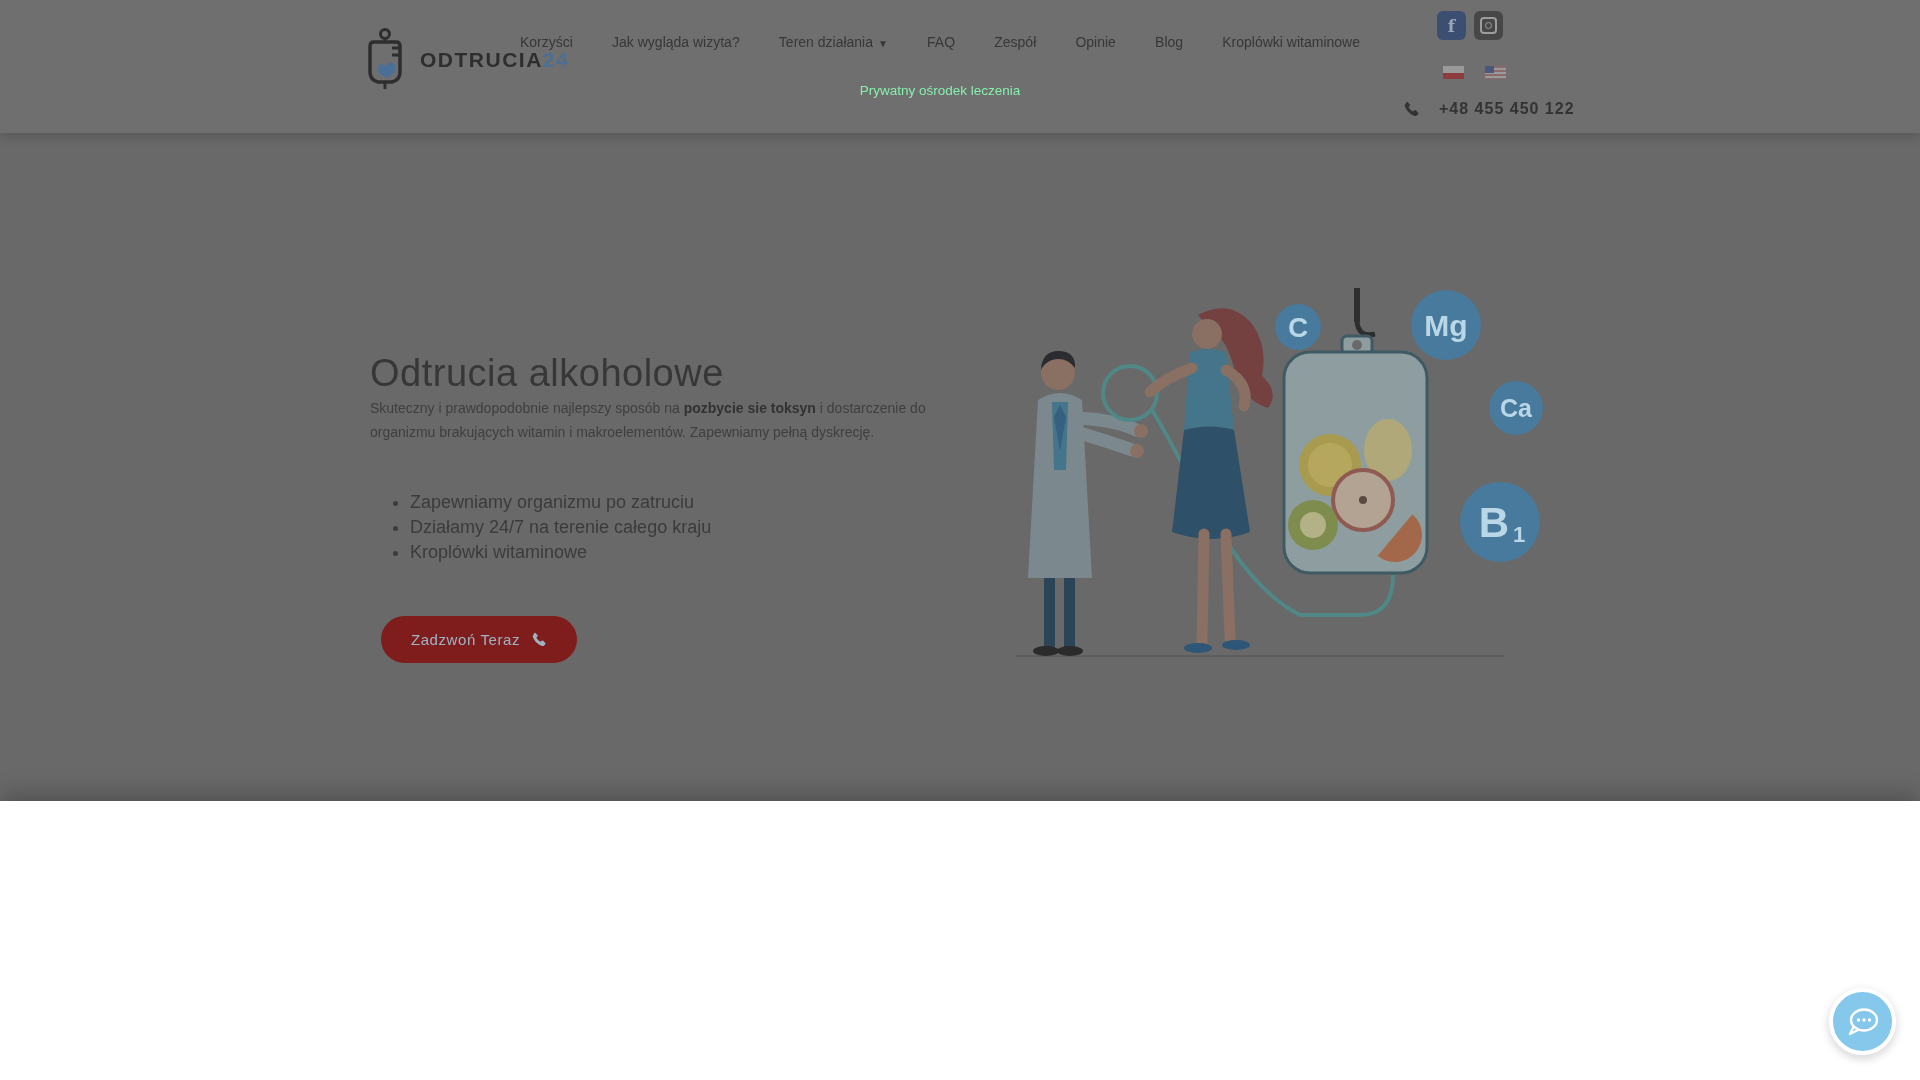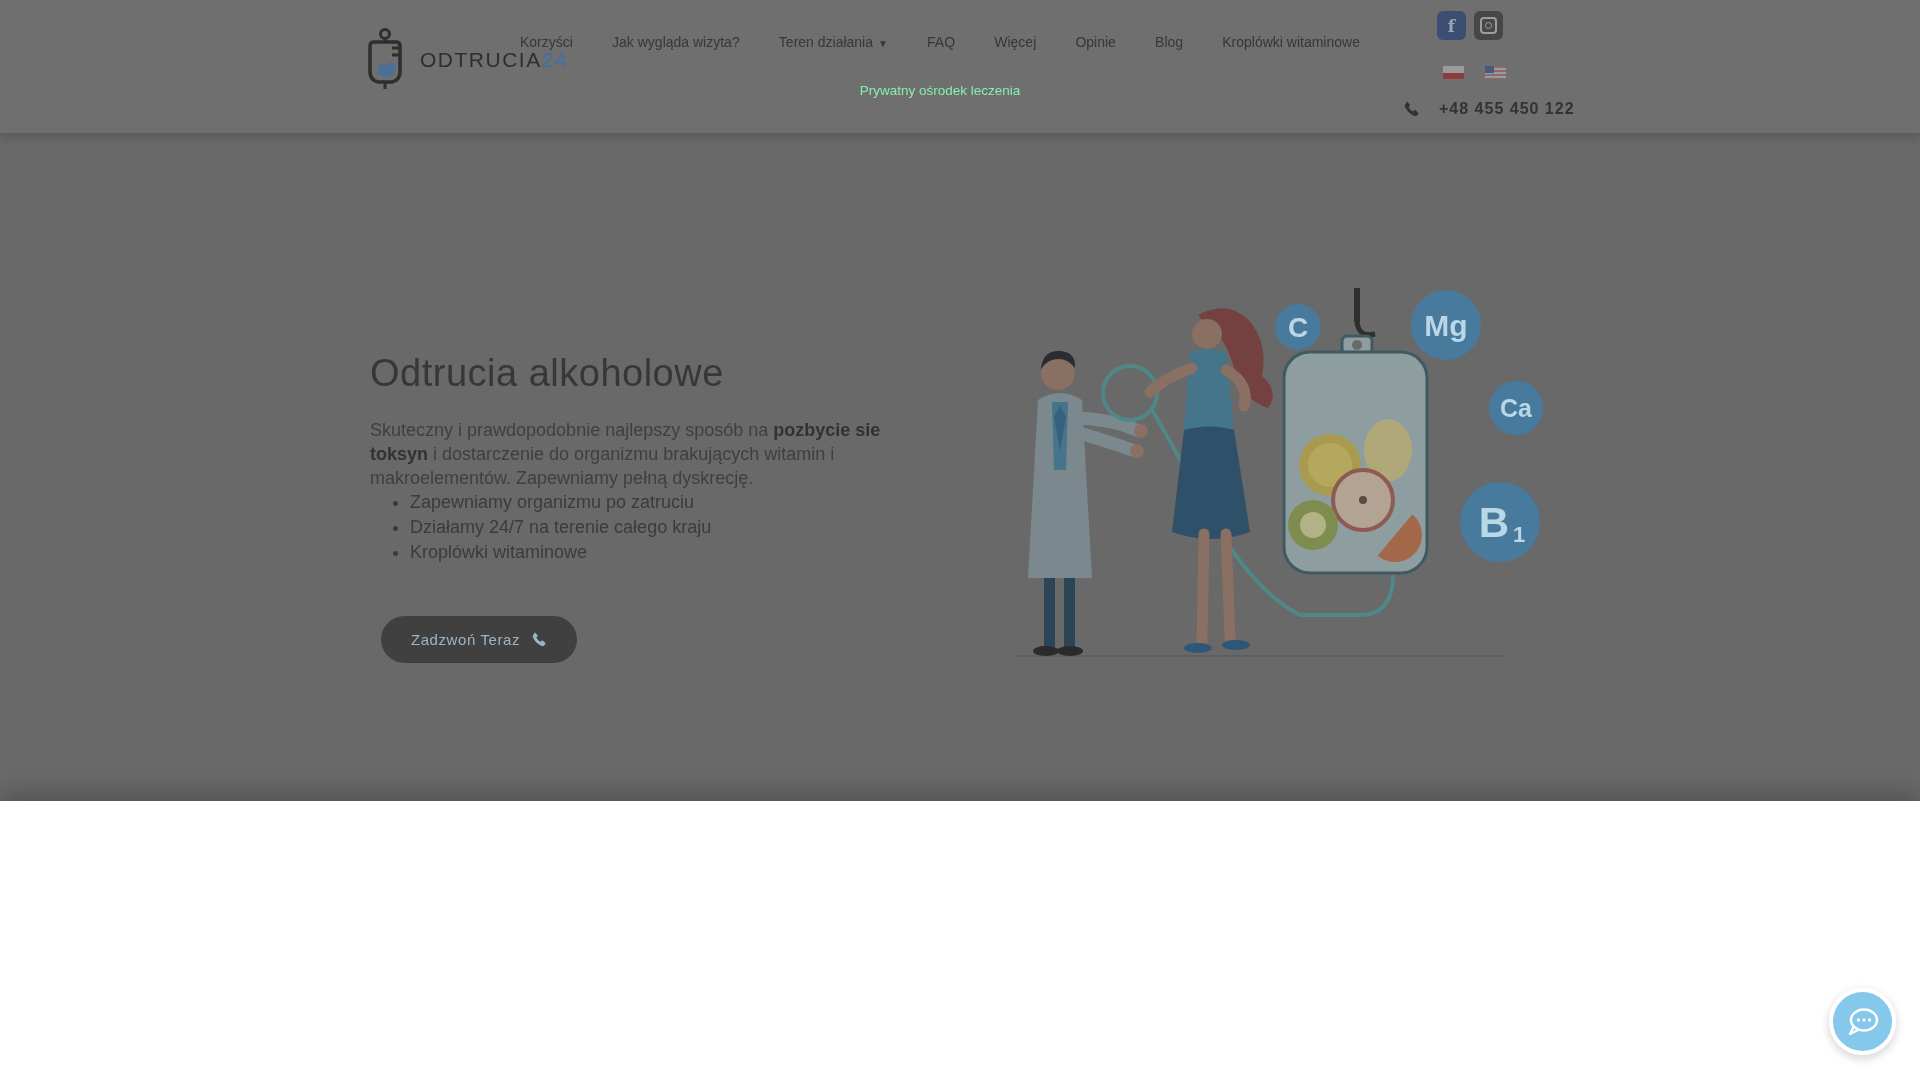--- a/index.html
+++ b/index.html
@@ -3,21 +3,21 @@
 <meta charset="utf-8">
 <style>
   html,body{margin:0;padding:0;background:#4a4a4a;}
   .stage{position:relative;width:1920px;height:1080px;overflow:hidden;
          font-family:"Liberation Sans",sans-serif;background:#696969;}
 
   
   .header{position:absolute;left:0;top:0;width:1920px;height:133px;background:#6f6f6f;
           box-shadow:0 5px 9px rgba(0,0,0,.14);}
   .logo{position:absolute;left:368px;top:28px;display:flex;align-items:center;gap:10px;}
-  .logo-text{font-size:21px;font-weight:normal;letter-spacing:1.5px;color:#2e2e2e;}
+  .logo-text{font-size:21px;font-weight:bold;letter-spacing:1.5px;color:#2e2e2e;}
   .logo-text b{color:#4c6f97;}
   .nav{position:absolute;left:520px;top:34px;width:840px;display:flex;justify-content:space-between;}
   .nav a{font-size:14px;color:#373737;text-decoration:none;white-space:nowrap;}
   .nav .caret{font-size:10px;color:#373737;margin-left:5px;}
   .nav2{position:absolute;left:520px;top:81px;width:840px;text-align:center;}
   .nav2 a{font-size:13.5px;color:#86efac;text-decoration:none;}
   .socials{position:absolute;left:1437px;top:11px;display:flex;gap:8px;}
   .soc{width:29px;height:29px;border-radius:6px;display:flex;align-items:center;justify-content:center;}
   .soc.fb{background:#3c4e72;color:#9aa4b8;font-weight:bold;font-size:17px;font-family:"DejaVu Serif",serif;}
   .soc.ig{background:#474747;}
@@ -26,25 +26,25 @@
   .flags{position:absolute;left:1443px;top:66px;display:flex;gap:21px;}
   .flag{width:21px;height:13px;position:relative;}
   .flag.pl{background:linear-gradient(#9a9a9a 50%,#8c3c3c 50%);}
   .flag.us{background:repeating-linear-gradient(#8c6a6a 0 2px,#9a9a9a 2px 4px);}
   .flag.us::after{content:"";position:absolute;left:0;top:0;width:9px;height:7px;background:#49587c;}
   .phone-row{position:absolute;left:1404px;top:100px;display:flex;align-items:center;gap:19px;}
   .phone-row span{font-size:16px;font-weight:bold;letter-spacing:1px;color:#333;}
 
   .hero-title{position:absolute;left:370px;top:327px;font-size:38px;font-weight:300;
               letter-spacing:.5px;color:#373737;}
-  .hero-p{position:absolute;left:370px;top:400px;width:565px;font-size:18px;line-height:24px;color:#3f3f3f;}
+  .hero-p{position:absolute;left:370px;top:382px;width:565px;font-size:14px;line-height:24px;color:#3f3f3f;}
   .hero-p b{color:#323232;}
   .hero-ul{position:absolute;left:390px;top:490px;margin:0;padding-left:20px;
            font-size:18px;line-height:25px;color:#3b3b3b;}
-  .cta{position:absolute;top:616px;height:47px;border:none;border-radius:24px;background:#404040;
+  .cta{position:absolute;top:616px;height:47px;border:none;border-radius:24px;background:#7f1d1d;
        color:#9fb4c3;font-family:"Liberation Sans",sans-serif;font-size:15px;letter-spacing:.6px;
        display:flex;align-items:center;justify-content:center;gap:12px;cursor:pointer;}
   .cta.call{left:381px;width:196px;}
   .cta.more{left:669px;width:185px;}
   .circle-arrow{width:17px;height:17px;border:1.6px solid #9fb4c3;border-radius:50%;
                 display:flex;align-items:center;justify-content:center;font-size:11px;line-height:1;}
 
   .illu{position:absolute;left:1000px;top:280px;}
 
   
@@ -72,21 +72,21 @@
         <path d="M17 54 v7" stroke="#2e2e2e" stroke-width="3"></path>
       </svg>
       <span class="logo-text"><span>ODTRUCIA</span><b>24</b></span>
     </div>
 
     <nav class="nav">
       <a href="#">Korzyści</a>
       <a href="#">Jak wygląda wizyta?</a>
       <a href="#"><span>Teren działania</span><span class="caret">▼</span></a>
       <a href="#">FAQ</a>
-      <a href="#">Więcej</a>
+      <a href="#">Zespół</a>
       <a href="#">Opinie</a>
       <a href="#">Blog</a>
       <a href="#">Kroplówki witaminowe</a>
     </nav>
     <div class="nav2">
       <a href="#">Prywatny ośrodek leczenia</a>
     </div>
 
     <div class="socials">
       <div class="soc fb">f</div>

